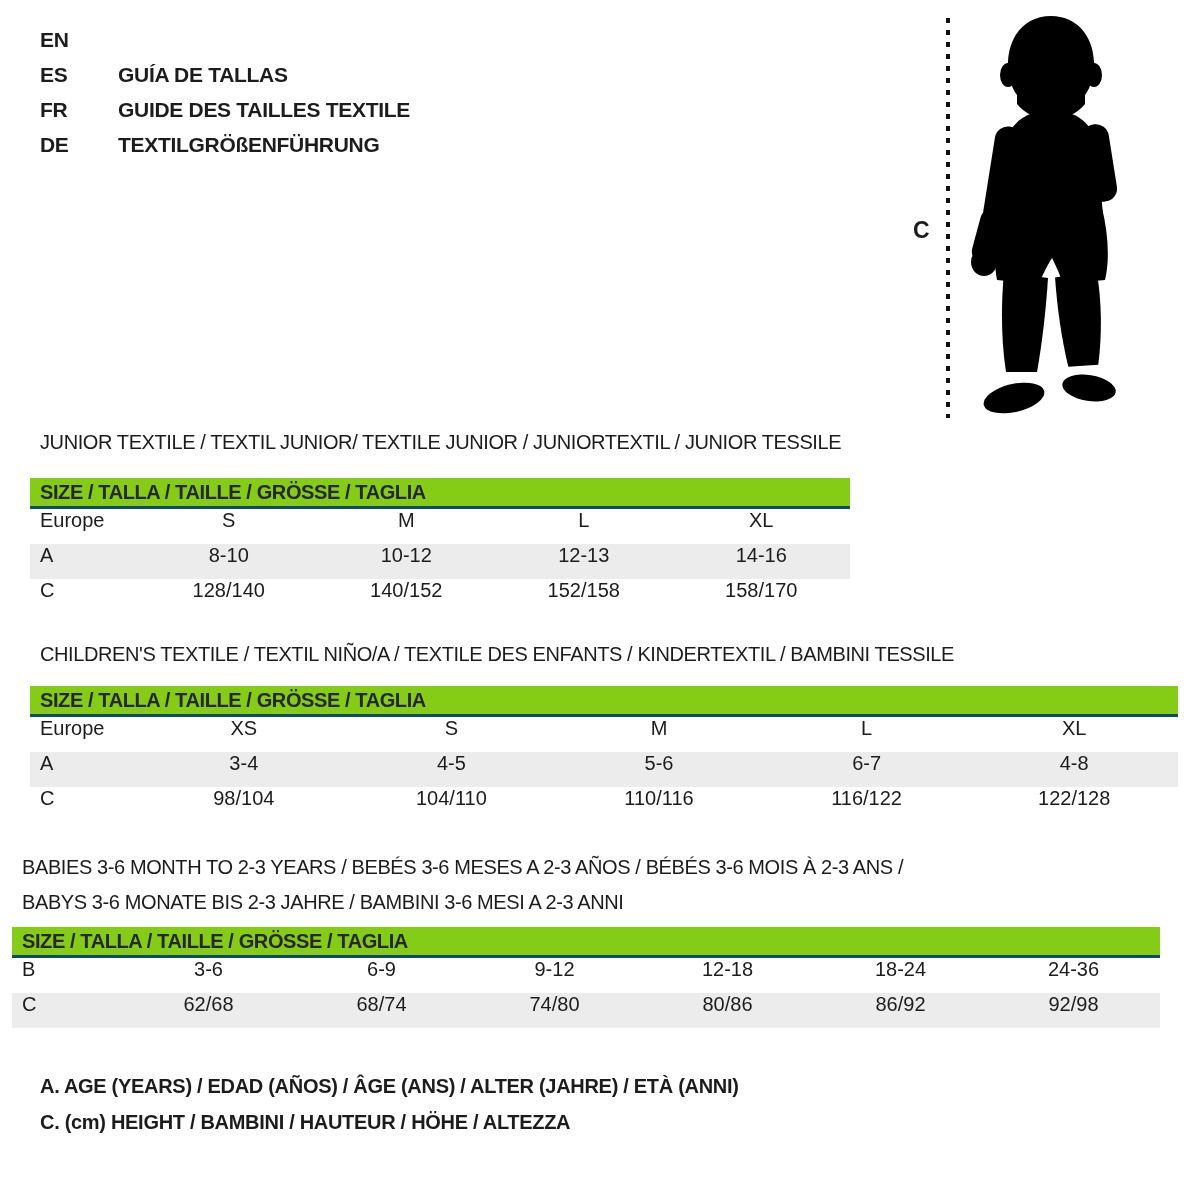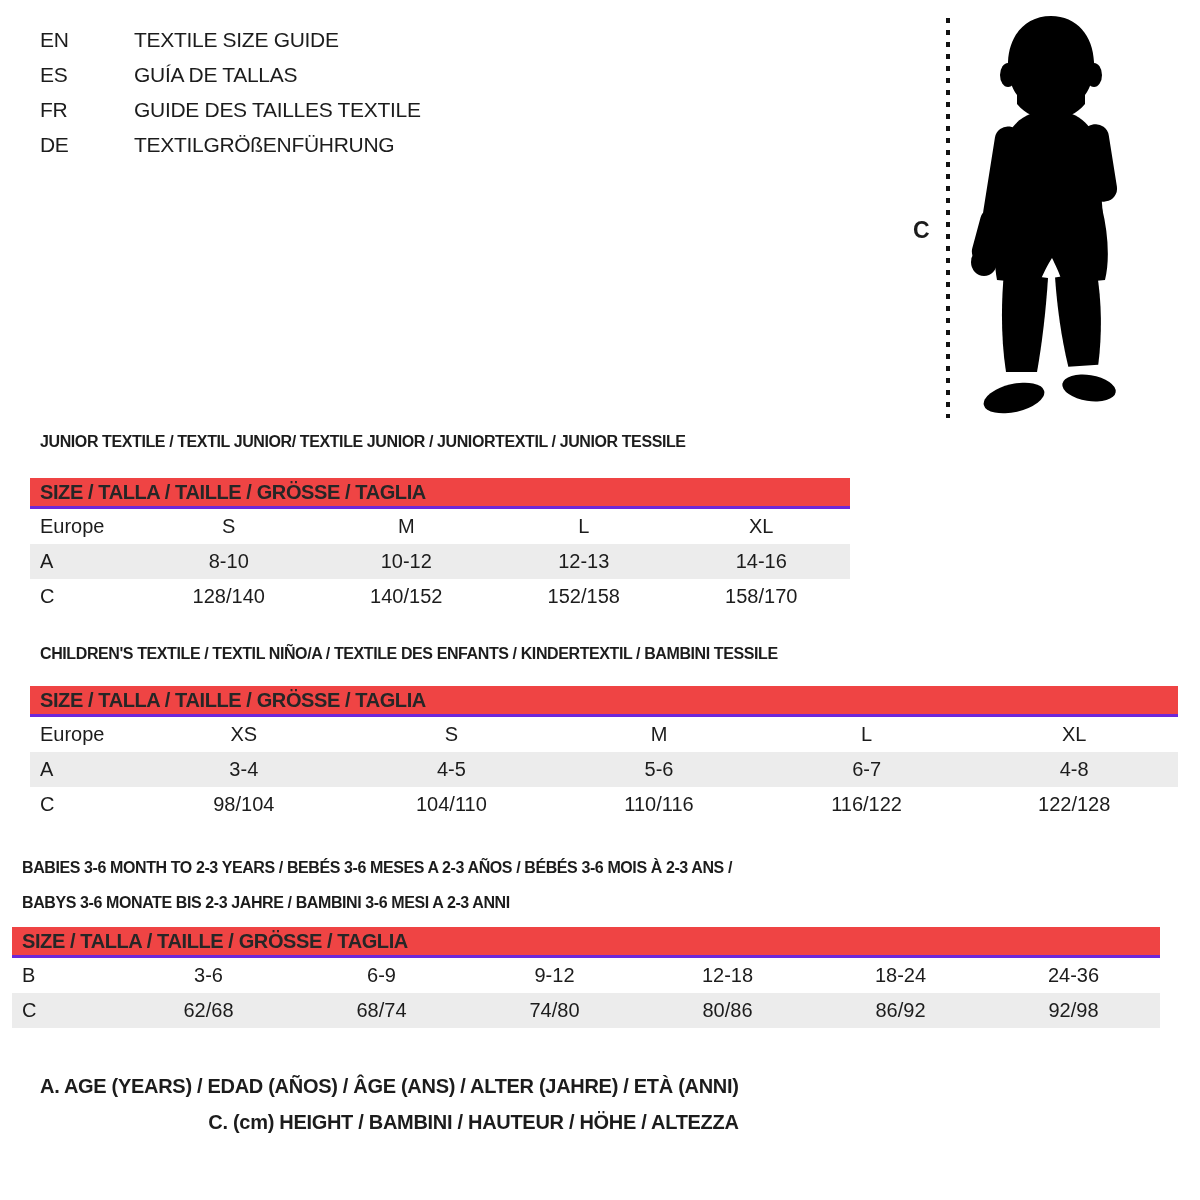--- a/index.html
+++ b/index.html
@@ -6,62 +6,61 @@
   body {
     width:1200px; height:1200px; position:relative;
     background:#ffffff; color:#1c1c1c;
     font-family:"Liberation Sans", sans-serif;
     overflow:hidden;
   }
   .cond { letter-spacing:-0.4px; }
 
   
   .langs { position:absolute; left:40px; top:22px; }
-  .lang-row { display:flex; font-size:21px; font-weight:400; line-height:35px; letter-spacing:-0.3px; white-space:nowrap;gap:16px; }
+  .lang-row { display:flex; font-size:21px; font-weight:700; line-height:35px; letter-spacing:-0.3px; white-space:nowrap; }
   .lang-code { width:78px; }
 
   
   .fig-c { position:absolute; left:913px; top:217px; font-size:23px; font-weight:700; }
   .dash { position:absolute; left:944px; top:16px; }
   .baby { position:absolute; left:962px; top:12px; }
 
   
   .tbl { position:absolute; }
   .tbl-junior   { left:30px; top:430px; width:820px; }
   .tbl-children { left:30px; top:642px; width:1148px; }
   .tbl-babies   { left:12px; top:850px; width:1148px; }
 
-  .tbl-title { margin:0 0 0 10px; font-size:16px; font-weight:700; line-height:24px; white-space:nowrap; }
+  .tbl-title { margin:0 0 0 10px; font-size:20px; font-weight:400; line-height:24px; white-space:nowrap; }
   .tbl-junior   .tbl-title { margin-bottom:24px; }
   .tbl-children .tbl-title { margin-bottom:20px; }
   .tbl-babies   .tbl-title { line-height:35px; margin-bottom:7px; }
 
   .size-header {
-    background:#ef4444; border-bottom:3px solid #6d28d9;
+    background:#84cc16; border-bottom:3px solid #0c4a6e;
     height:28px; line-height:28px; padding-left:10px;
     font-size:20px; font-weight:700; color:#262626;
   }
-  .trow { display:flex; align-items:center; height:35px; font-size:20px; }
+  .trow { display:flex; align-items:flex-start; height:35px; font-size:20px; }
   .rows .trow:nth-child(2) { background:#ececec; }
   .lab  { width:100px; padding-left:10px; }
   .cell { flex:1; text-align:center; }
 
   
-  .notes { position:absolute; left:40px; top:1068px;text-align:right; }
+  .notes { position:absolute; left:40px; top:1068px; }
   .note-line { font-size:20px; font-weight:700; line-height:36px; letter-spacing:-0.3px; white-space:nowrap; }
 </style>
 </head>
 <body>
 
 <main>
 
   <section class="langs">
       <div class="lang-row cond">
         <span class="lang-code">EN</span>
-        <span>TEXTILE SIZE GUIDE</span>
       </div>
       <div class="lang-row cond">
         <span class="lang-code">ES</span>
         <span>GUÍA DE TALLAS</span>
       </div>
       <div class="lang-row cond">
         <span class="lang-code">FR</span>
         <span>GUIDE DES TAILLES TEXTILE</span>
       </div>
       <div class="lang-row cond">

